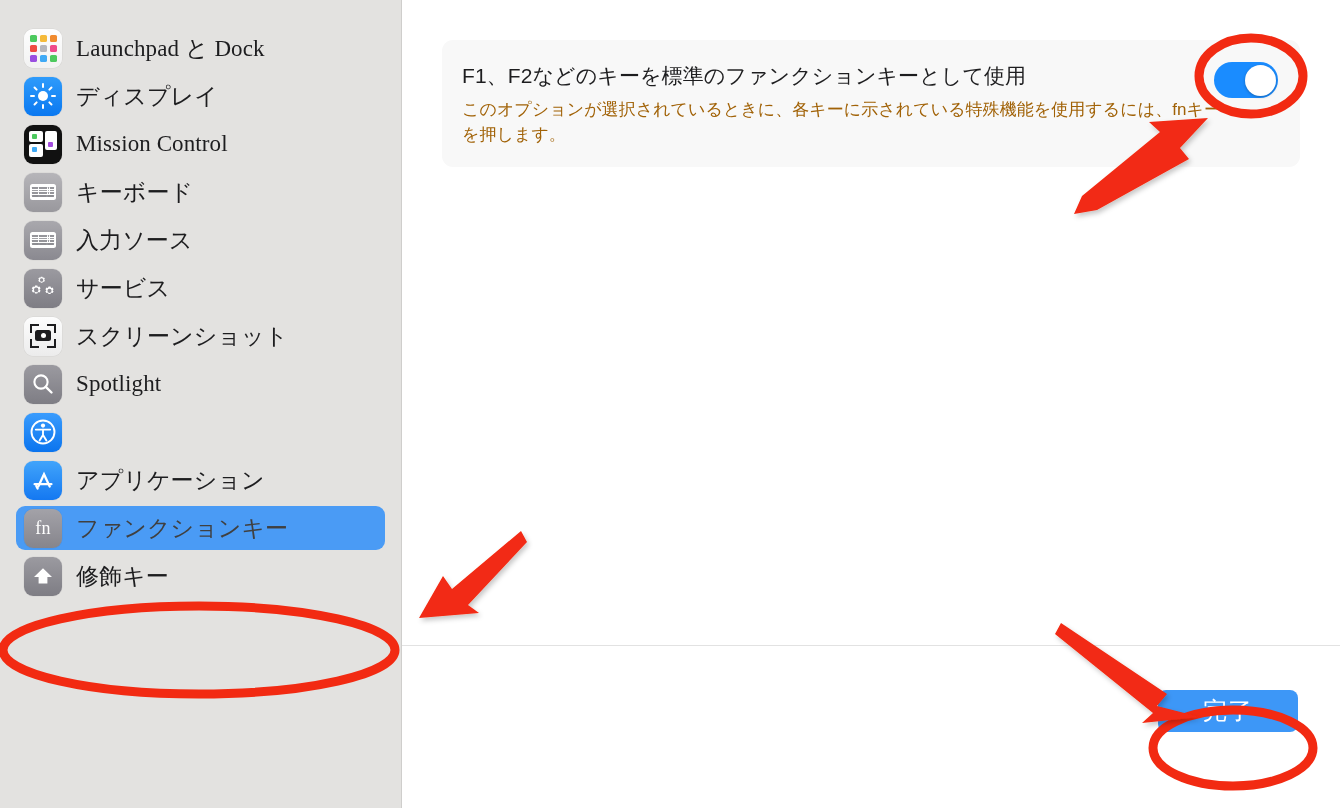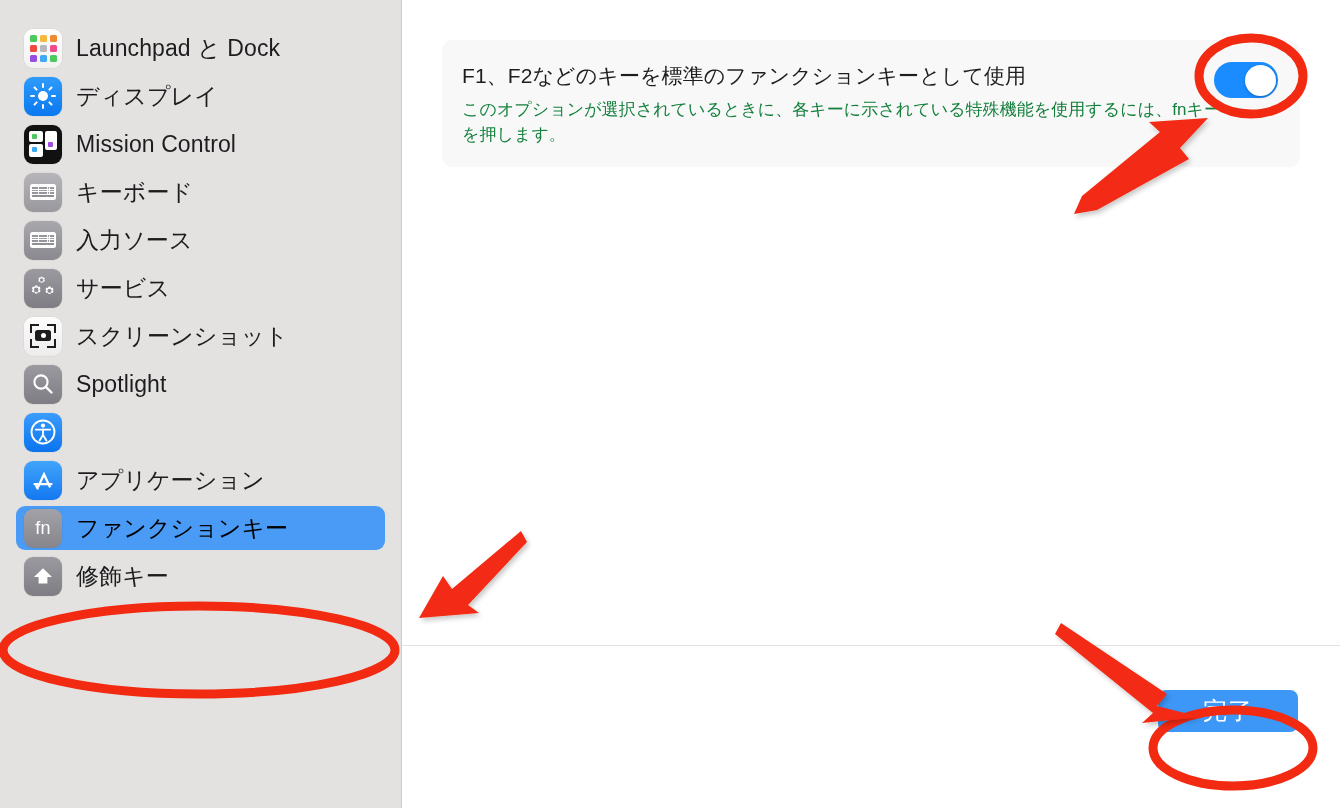--- a/index.html
+++ b/index.html
@@ -30,20 +30,21 @@
     background: #e3e2e0;
     border-right: 1px solid #cfcecc;
     box-sizing: border-box;
     padding-top: 22px;
     flex: 0 0 402px;
   }
   .side-list {
     list-style: none;
     margin: 0;
     padding: 0;
+    font-family: Liberation Serif, serif;
   }
   .side-item {
     display: flex;
     align-items: center;
     height: 44px;
     margin: 4px 16px 4px 16px;
     padding: 0 8px 0 8px;
     border-radius: 9px;
     cursor: default;
   }
@@ -63,21 +64,21 @@
     overflow: hidden;
     box-shadow: 0 0 0 0.5px rgba(0,0,0,0.06);
   }
   .side-label {
     font-size: 23px;
     color: #1d1d1f;
     letter-spacing: 0.1px;
     white-space: nowrap;
   }
   .side-item.selected .side-label {
-    color: #000000;
+    color: #404040;
   }
 
   
   .ic-launchpad {
     background: linear-gradient(180deg,#fefefe,#f2f2f2);
     display: grid;
     grid-template-columns: repeat(3, 7px);
     grid-template-rows: repeat(3, 7px);
     gap: 3px;
     align-content: center;
@@ -154,21 +155,21 @@
   }
   .card-title {
     font-size: 21px;
     color: #1d1d1f;
     margin: 0 0 8px 0;
     letter-spacing: 0.1px;
   }
   .card-desc {
     font-size: 17px;
     line-height: 1.45;
-    color: #15803d;
+    color: #a16207;
     margin: 0;
     max-width: 760px;
     letter-spacing: 0.05px;
   }
   .switch {
     position: absolute;
     right: 22px;
     top: 22px;
     width: 64px;
     height: 36px;

